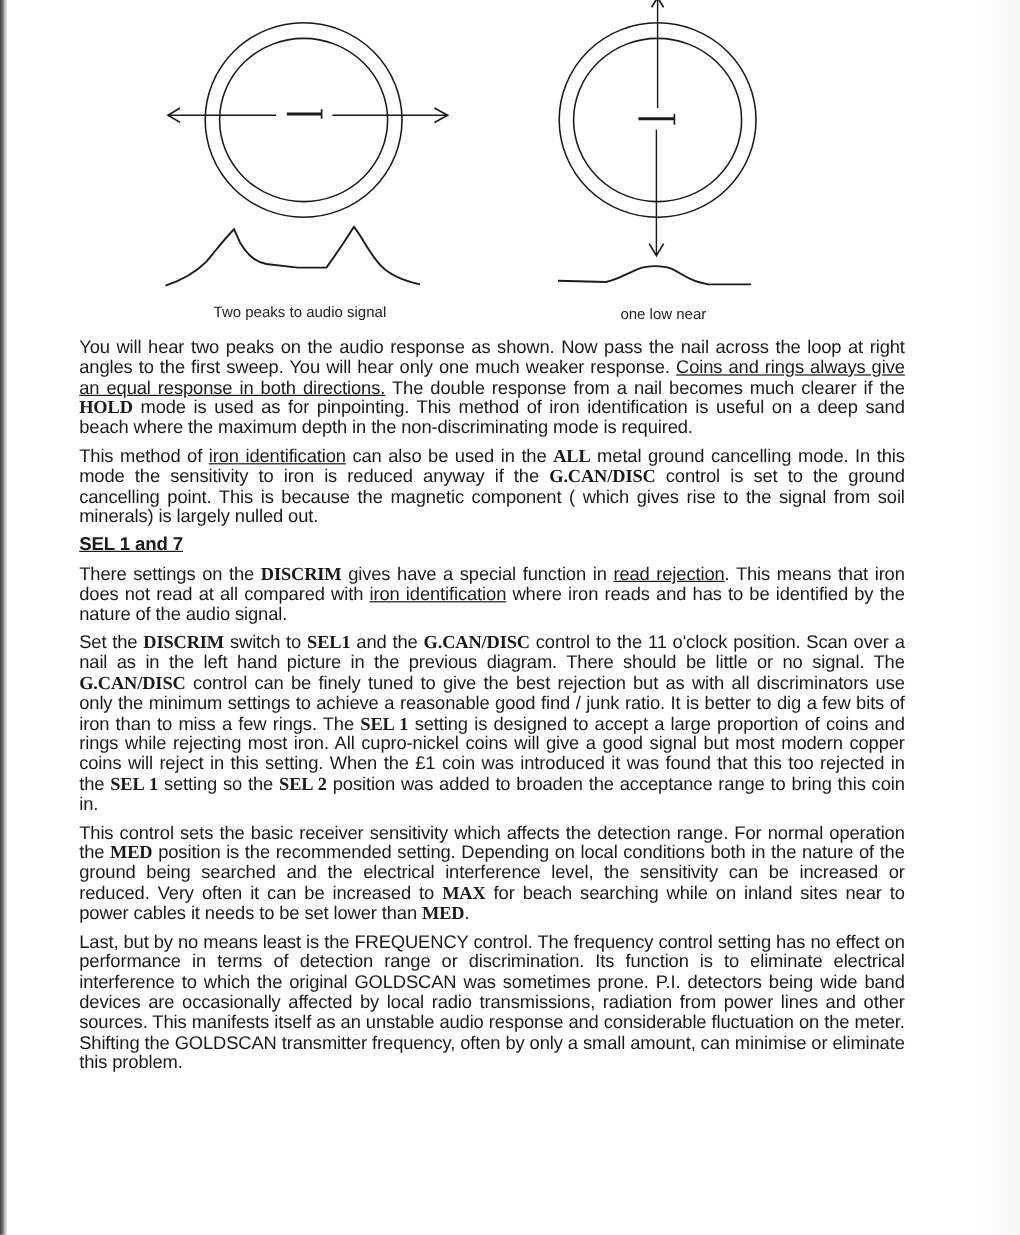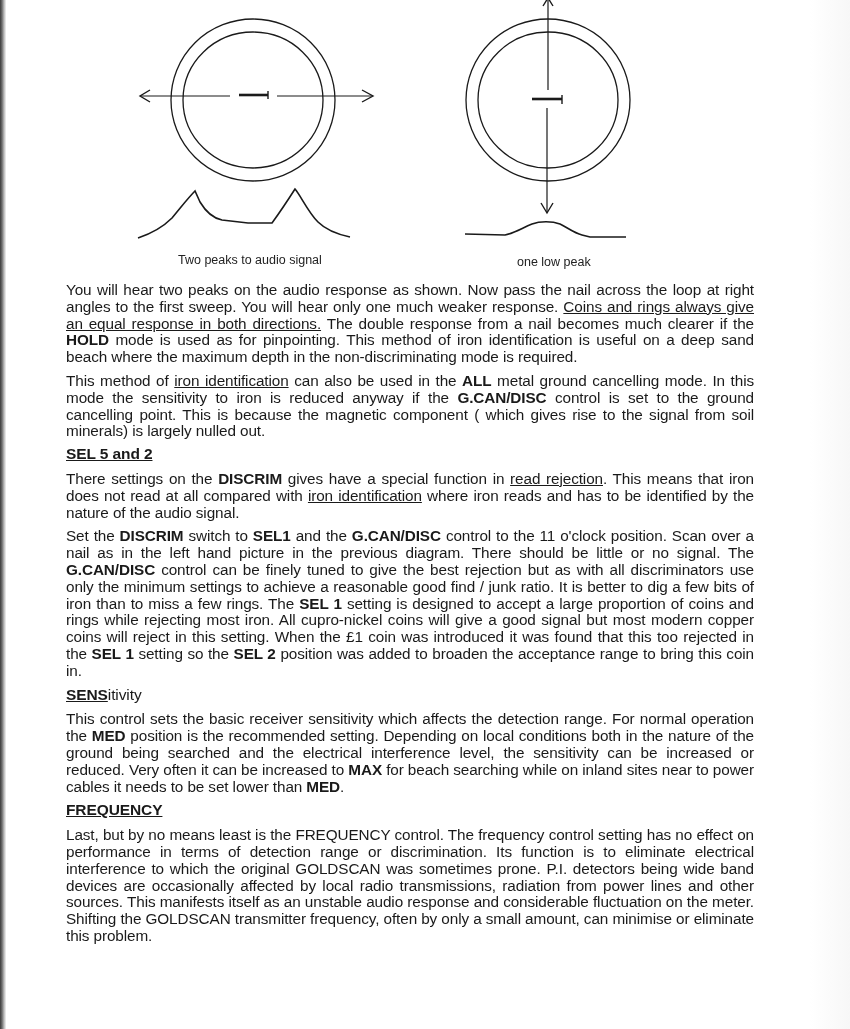--- a/index.html
+++ b/index.html
@@ -34,21 +34,21 @@
     }
     .para {
       margin:0 0 7px 0; text-align:justify;
     }
     .heading {
       margin:0 0 8px 0; font-weight:bold; text-decoration:underline;
       font-size:15.5px;
     }
     .heading-mixed { margin:0 0 8px 0; font-size:15.5px; }
     .heading-mixed .b { font-weight:bold; text-decoration:underline; }
-    b { font-weight:bold; }
+    b { font-weight:bold;font-family:Liberation Serif, serif; }
     u { text-decoration:underline; }
   </style>
 </head>
 <body>
 
 <div class="edge-shadow"></div>
 <div class="right-edge"></div>
 
 <div class="figure">
   <svg width="850" height="275" viewBox="0 0 850 275">
@@ -71,36 +71,34 @@
       <line x1="548" y1="0" x2="548" y2="90" stroke-width="1.2"></line>
       <line x1="547" y1="108" x2="547" y2="212" stroke-width="1.2"></line>
       <polyline points="543,6 548,-2 553,6" stroke-width="1.4"></polyline>
       <polyline points="541,203 547,213 553,203" stroke-width="1.4"></polyline>
       <line x1="532" y1="99" x2="562" y2="99" stroke-width="2.6"></line>
       <line x1="562" y1="95" x2="562" y2="104" stroke-width="1.4"></line>
       <path d="M465,234 L505,235 C515,233 522,228 532,224 C540,221 552,221 560,224 C568,228 574,233 582,235 L590,237 L626,237" stroke-width="1.6"></path>
     </g>
   </svg>
   <div class="caption cap-left">Two peaks to audio signal</div>
-  <div class="caption cap-right">one low peak</div>
+  <div class="caption cap-right">one low near</div>
 </div>
 
 <div class="text-col">
 
   <p class="para"><span>You will hear two peaks on the audio response as shown. Now pass the nail across the loop at right angles to the first sweep. You will hear only one much weaker response. </span><u>Coins and rings always give an equal response in both directions.</u><span> The double response from a nail becomes much clearer if the </span><b>HOLD</b><span> mode is used as for pinpointing. This method of iron identification is useful on a deep sand beach where the maximum depth in the non-discriminating mode is required.</span></p>
 
   <p class="para" style="margin-bottom:6px;"><span>This method of </span><u>iron identification</u><span> can also be used in the </span><b>ALL</b><span> metal ground cancelling mode. In this mode the sensitivity to iron is reduced anyway if the </span><b>G.CAN/DISC</b><span> control is set to the ground cancelling point. This is because the magnetic component ( which gives rise to the signal from soil minerals) is largely nulled out.</span></p>
 
-  <p class="heading">SEL 5 and 2</p>
+  <p class="heading">SEL 1 and 7</p>
 
   <p class="para"><span>There settings on the </span><b>DISCRIM</b><span> gives have a special function in </span><u>read rejection</u><span>. This means that iron does not read at all compared with </span><u>iron identification</u><span> where iron reads and has to be identified by the nature of the audio signal.</span></p>
 
   <p class="para"><span>Set the </span><b>DISCRIM</b><span> switch to </span><b>SEL1</b><span> and the </span><b>G.CAN/DISC</b><span> control to the 11 o'clock position. Scan over a nail as in the left hand picture in the previous diagram. There should be little or no signal. The </span><b>G.CAN/DISC</b><span> control can be finely tuned to give the best rejection but as with all discriminators use only the minimum settings to achieve a reasonable good find / junk ratio. It is better to dig a few bits of iron than to miss a few rings. The </span><b>SEL 1</b><span> setting is designed to accept a large proportion of coins and rings while rejecting most iron. All cupro-nickel coins will give a good signal but most modern copper coins will reject in this setting. When the £1 coin was introduced it was found that this too rejected in the </span><b>SEL 1</b><span> setting so the </span><b>SEL 2</b><span> position was added to broaden the acceptance range to bring this coin in.</span></p>
 
-  <p class="heading-mixed"><span class="b">SENS</span><span>itivity</span></p>
 
   <p class="para"><span>This control sets the basic receiver sensitivity which affects the detection range. For normal operation the </span><b>MED</b><span> position is the recommended setting. Depending on local conditions both in the nature of the ground being searched and the electrical interference level, the sensitivity can be increased or reduced. Very often it can be increased to </span><b>MAX</b><span> for beach searching while on inland sites near to power cables it needs to be set lower than </span><b>MED</b><span>.</span></p>
 
-  <p class="heading">FREQUENCY</p>
 
   <p class="para"><span>Last, but by no means least is the FREQUENCY control. The frequency control setting has no effect on performance in terms of detection range or discrimination. Its function is to eliminate electrical interference to which the original GOLDSCAN was sometimes prone. P.I. detectors being wide band devices are occasionally affected by local radio transmissions, radiation from power lines and other sources. This manifests itself as an unstable audio response and considerable fluctuation on the meter. Shifting the GOLDSCAN transmitter frequency, often by only a small amount, can minimise or eliminate this problem.</span></p>
 
 </div>
 
 </body></html>

